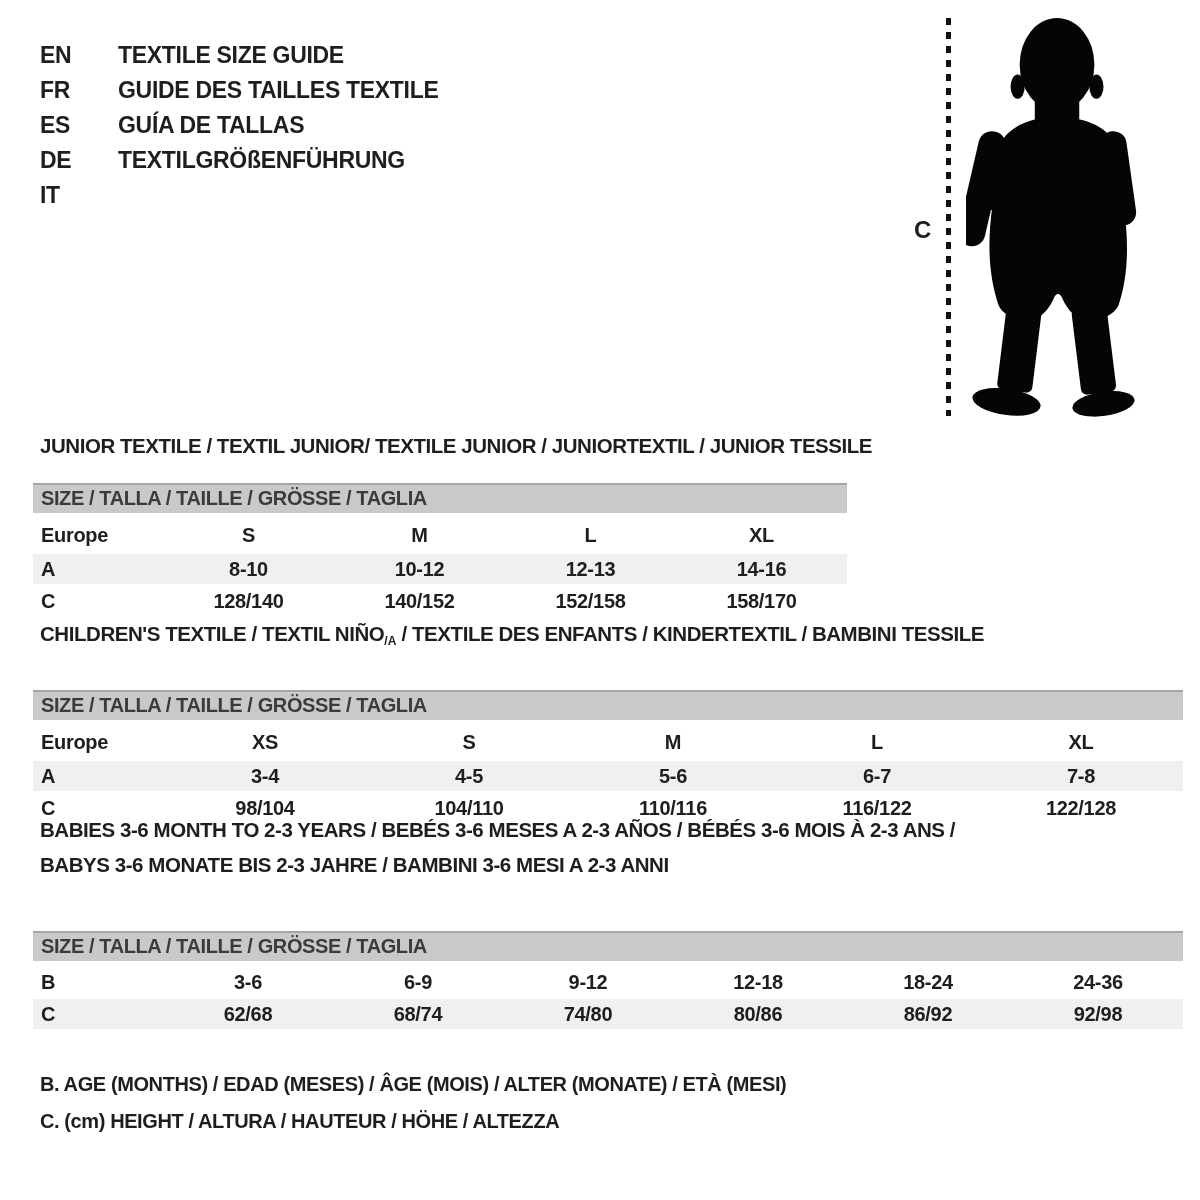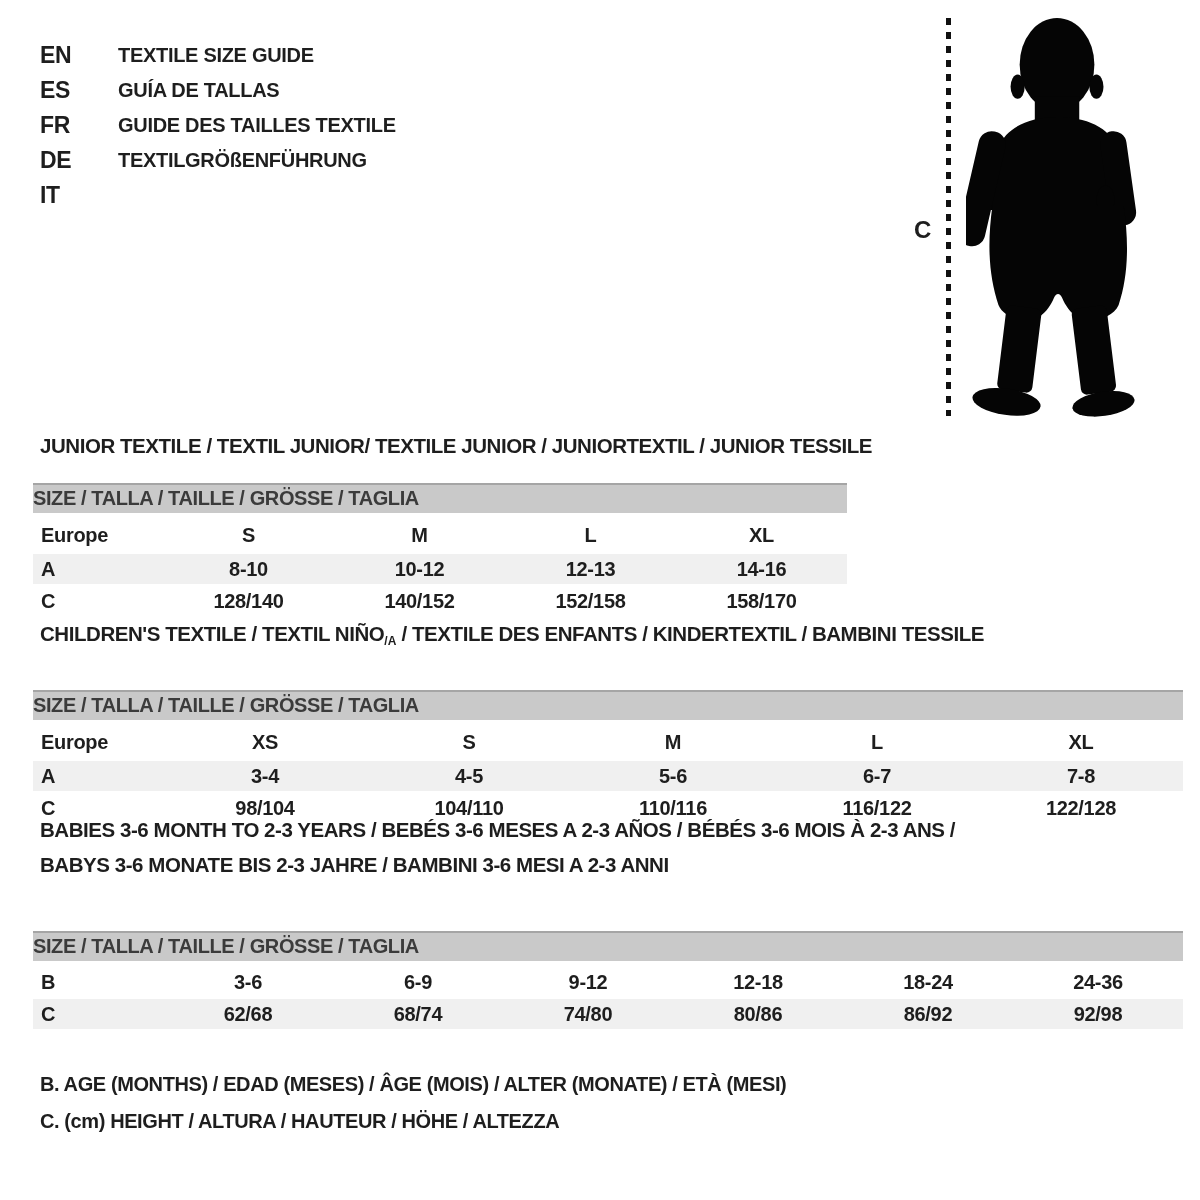--- a/index.html
+++ b/index.html
@@ -16,42 +16,42 @@
     color:var(--text);
     position:relative;
     -webkit-font-smoothing:antialiased;
   }
   .abs{position:absolute;}
 
   
   .lang-block{left:40px;top:30px;margin-top:8px;}
   .lang-row{display:flex;height:35px;align-items:center;}
   .lang-code{width:78px;font-size:23px;font-weight:700;letter-spacing:-0.3px;}
-  .lang-title{font-size:20px;font-weight:700;letter-spacing:-0.3px;white-space:nowrap;}
+  .lang-title{font-size:23px;font-weight:700;letter-spacing:-0.3px;white-space:nowrap;}
 
   
   .measure-line{
     left:946px;top:18px;width:5px;height:398px;
     background:repeating-linear-gradient(to bottom,#101010 0 7px,transparent 7px 14px);
   }
   .measure-label{left:914px;top:216px;font-size:24px;font-weight:700;}
   .silhouette{left:966px;top:14px;}
 
   
   .section-title{
     font-size:20.5px;font-weight:700;letter-spacing:-0.45px;white-space:nowrap;
   }
   .sub{font-size:12px;vertical-align:-4px;letter-spacing:0;}
 
   
   .size-bar{
     height:30px;background:var(--bar-bg);
     border-top:2px solid var(--bar-border);
     font-size:20px;font-weight:700;letter-spacing:-0.4px;
-    color:#3b3b3b;line-height:27px;
+    color:#3b3b3b;line-height:27px;padding-left:8px;
   }
   .tbody{margin-top:6px;}
   .trow{display:flex;align-items:center;height:30px;font-size:20px;font-weight:700;letter-spacing:-0.3px;}
   .trow.head{height:33px;}
   .trow.shaded{background:var(--row-shaded);margin:2px 0;}
   .tc{flex:1;text-align:center;}
   .tc.first{flex:0 0 130px;text-align:left;padding-left:8px;}
 
   .t-junior{left:33px;top:483px;width:814px;}
   .t-children{left:33px;top:690px;width:1150px;}
@@ -67,26 +67,26 @@
 </style>
 </head>
 <body>
 
 <div class="abs lang-block">
   <div class="lang-row">
     <span class="lang-code">EN</span>
     <span class="lang-title">TEXTILE SIZE GUIDE</span>
   </div>
   <div class="lang-row">
+    <span class="lang-code">FR</span>
+    <span class="lang-title">GUIDE DES TAILLES TEXTILE</span>
+  </div>
+  <div class="lang-row">
     <span class="lang-code">ES</span>
     <span class="lang-title">GUÍA DE TALLAS</span>
-  </div>
-  <div class="lang-row">
-    <span class="lang-code">FR</span>
-    <span class="lang-title">GUIDE DES TAILLES TEXTILE</span>
   </div>
   <div class="lang-row">
     <span class="lang-code">DE</span>
     <span class="lang-title">TEXTILGRÖßENFÜHRUNG</span>
   </div>
   <div class="lang-row">
     <span class="lang-code">IT</span>
   </div>
 </div>
 

